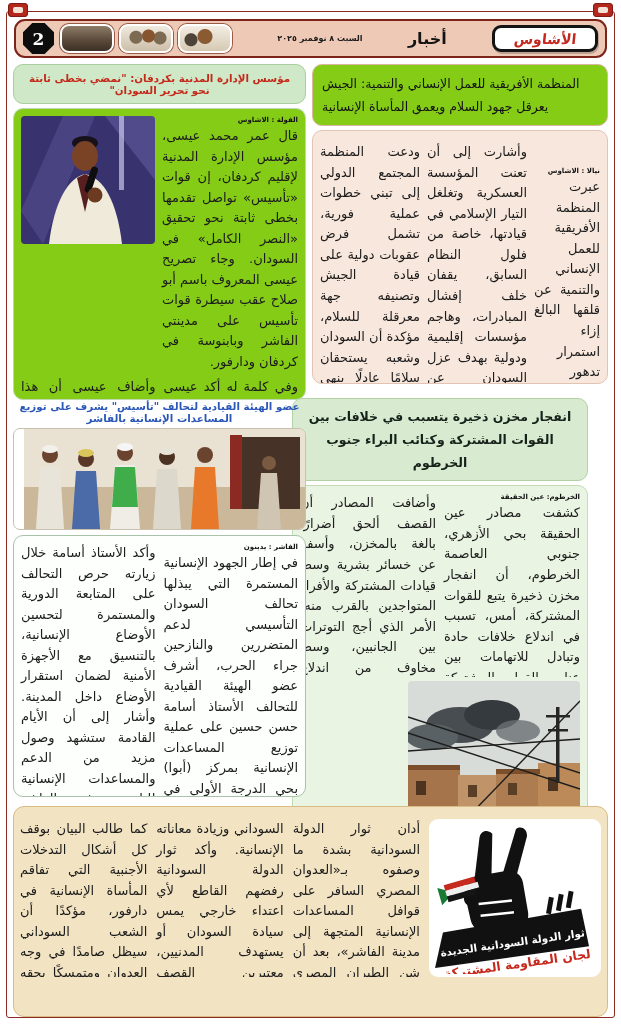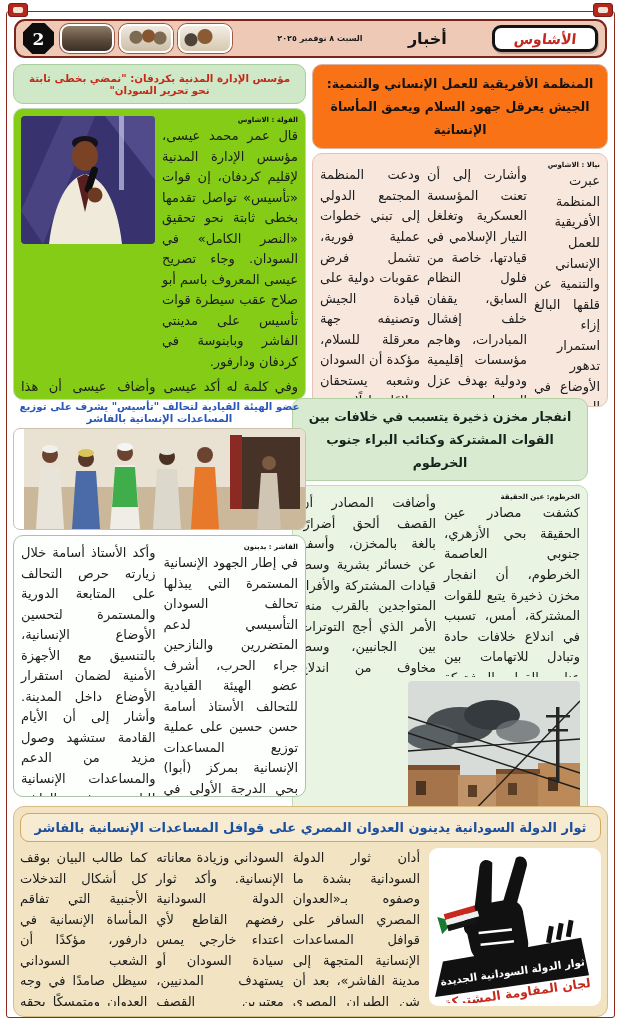--- a/index.html
+++ b/index.html
@@ -31,23 +31,23 @@
   .page-badge { flex:none; width:31px; height:31px; background:#0d0d0d; clip-path:polygon(30% 0,70% 0,100% 30%,100% 70%,70% 100%,30% 100%,0 70%,0 30%); display:flex; align-items:center; justify-content:center; }
   .page-badge span { color:#fff; font-weight:bold; font-size:17px; font-family:"DejaVu Serif", serif; }
 
   
   .btxt { font-size:13px; line-height:1.58; text-align:justify; color:#1c1c1c; }
   .byline { font-weight:bold; font-size:7px; margin-bottom:2px; color:#111; }
   article { position:absolute; }
 
   
   .art-a { left:312px; top:64px; width:296px; height:330px; }
-  .a-head { background:#f97316; border:1px solid #dcb4a2; border-radius:10px; padding:7px 9px; text-align:center; font-weight:bold; font-size:12.5px; line-height:1.85; color:#131313; }
+  .a-head { background:#84cc16; border:1px solid #dcb4a2; border-radius:10px; padding:7px 9px; text-align:left; font-weight:normal; font-size:12.5px; line-height:1.85; color:#131313; }
   .a-body { margin-top:4px; background:#f8e7dc; border:1px solid #e3c4b4; border-radius:10px; padding:7px; height:254px; display:flex; gap:7px; overflow:hidden; }
-  .a-col-r { flex:none; width:66px; }
+  .a-col-r { flex:none; width:66px;margin-top:29px; }
   .a-left { flex:1; display:flex; flex-direction:column; align-items:center; }
   .a-minis { display:flex; gap:7px; margin-top:4px; }
   .a-minis > div { flex:1; }
 
   
   .art-b { left:13px; top:64px; width:293px; height:330px; }
   .b-head { background:#cfe8c8; border:1px solid #a9cf9f; border-radius:10px; padding:7px 5px; text-align:center; font-weight:bold; font-size:10.3px; color:#c5291a; }
   .b-body { margin-top:4px; background:#84cc16; border:1px solid #bed8b4; border-radius:10px; padding:7px; height:292px; overflow:hidden; }
   .b-row1 { display:flex; gap:7px; }
   .b-row1 .txt { flex:1; }
@@ -261,21 +261,20 @@
       <div>
         <div class="byline">الفاشر : يدينون</div>
         <div class="btxt">في إطار الجهود الإنسانية المستمرة التي يبذلها تحالف السودان التأسيسي لدعم المتضررين والنازحين جراء الحرب، أشرف عضو الهيئة القيادية للتحالف الأستاذ أسامة حسن حسين على عملية توزيع المساعدات الإنسانية بمركز (أبوا) بحي الدرجة الأولى في مدينة الفاشر، حيث يقيم عدد من النازحين بمدرسة السلام الثانوية. وتأتي هذه الخطوة تنفيذًا لتوجيهات حكومة وتحالف التأسيس، الرامية إلى ضمان استمرار تدفق المساعدات الإنسانية وتكثيف المتابعة الميدانية لأوضاع النازحين في المعسكرات.</div>
       </div>
       <div class="btxt">وأكد الأستاذ أسامة خلال زيارته حرص التحالف على المتابعة الدورية والمستمرة لتحسين الأوضاع الإنسانية، بالتنسيق مع الأجهزة الأمنية لضمان استقرار الأوضاع داخل المدينة. وأشار إلى أن الأيام القادمة ستشهد وصول مزيد من الدعم والمساعدات الإنسانية للنازحين في الفاشر ومحيطها. وجدد ممثل تحالف التأسيس التزام التحالف ومؤسسات الحكومة المختلفة بتهيئة الأوضاع لضمان عودة الحياة إلى طبيعتها في مدينة الفاشر، داعيًا المنظمات الإقليمية والدولية إلى تكثيف جهودها وتقديم المزيد من المساعدات الإنسانية للمواطنين المحتاجين.</div>
     </div>
   </article>
 
   <article class="art-e">
     <div class="e-box">
-      <div class="e-head">ثوار الدولة السودانية يدينون العدوان المصري على قوافل المساعدات الإنسانية بالفاشر</div>
       <div class="e-row">
         <div class="e-logo">
           <svg width="168" height="152" viewBox="0 0 170 154">
             <g fill="#111111">
               <path d="M62,12 C57,7 50,9 49,16 L44,58 L61,63 Z"></path>
               <path d="M86,7 C92,3 98,8 97,15 L84,64 L70,61 Z"></path>
               <path d="M45,55 C37,58 33,67 35,77 L40,99 C42,109 53,115 65,114 L85,111 C95,109 100,100 98,90 L93,61 C91,52 83,48 74,50 Z"></path>
               <ellipse cx="42" cy="72" rx="8" ry="13" transform="rotate(22 42 72)"></ellipse>
             </g>
             <rect x="48" y="80" width="34" height="2.6" fill="#ffffff" transform="rotate(-6 65 81)"></rect>

